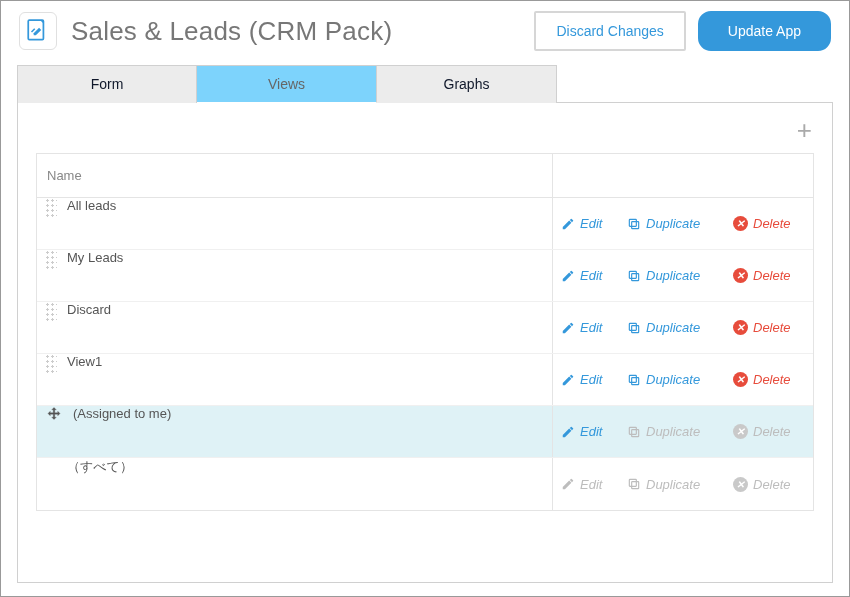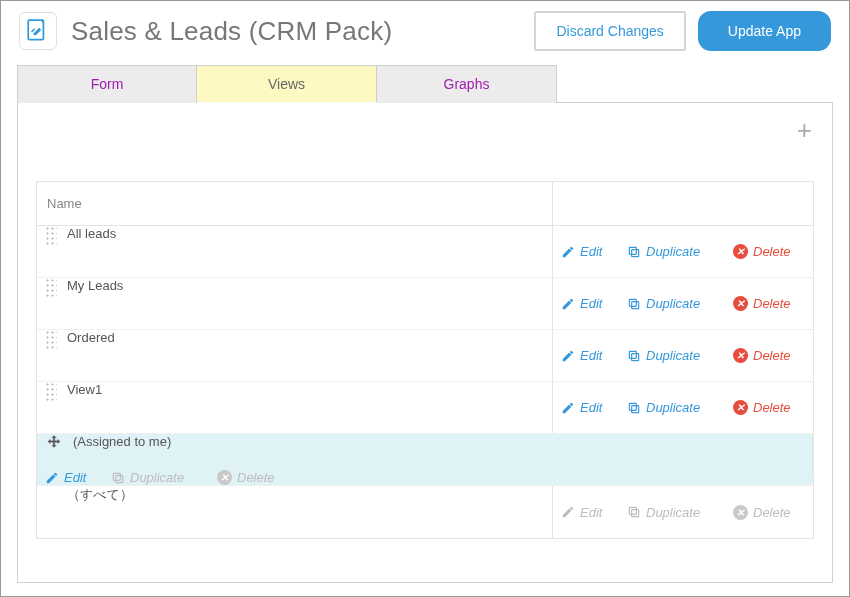--- a/index.html
+++ b/index.html
@@ -53,28 +53,28 @@
     border-bottom: 1px solid #d0d0d0;
     position: relative;
   }
   .tab {
     flex: 0 0 180px;
     text-align: center;
     padding: 10px 0;
     background: #ececec;
     border: 1px solid #d0d0d0;
     border-bottom: none;
-    color: #a21caf;
+    color: #0f172a;
     font-size: 14px;
     cursor: pointer;
     margin-bottom: -1px;
   }
   .tab + .tab { border-left: none; }
   .tab.active {
-    background: #fef9c3;
+    background: #7dd3fc;
     border-bottom: 1px solid #fff;
     color: #666;
   }
 
   .panel {
     margin: 0 16px;
     border: 1px solid #d0d0d0;
     border-top: none;
     min-height: 480px;
     padding: 18px 18px 0 18px;
@@ -85,21 +85,21 @@
     top: 14px;
     right: 20px;
     font-size: 26px;
     color: #aaa;
     cursor: pointer;
     line-height: 1;
   }
 
   .table {
     border: 1px solid #e4e4e4;
-    margin-top: 60px;
+    margin-top: 32px;
     width: 100%;
   }
   .th-row {
     display: flex;
     border-bottom: 1px solid #e4e4e4;
   }
   .th-name {
     flex: 1;
     padding: 14px 10px;
     font-size: 13px;
@@ -110,21 +110,21 @@
     width: 260px;
   }
 
   .row {
     display: flex;
     align-items: stretch;
     border-bottom: 1px solid #f0f0f0;
     min-height: 52px;
   }
   .row:last-child { border-bottom: none; }
-  .row.selected { background: #dff2f6; flex-direction: column; }
+  .row.selected { background: #dff2f6; }
   .cell-name {
     flex: 1;
     display: flex;
     align-items: flex-start;
     gap: 10px;
     padding: 0 8px;
     font-size: 13px;
     color: #555;
     border-right: 1px solid #e4e4e4;
   }
@@ -255,21 +255,21 @@
             </span>
             <span class="action delete del-col">
               <span class="circle-x">✕</span>
               <span>Delete</span>
             </span>
           </div>
         </div>
         <div class="row">
           <div class="cell-name">
             <span class="drag-handle"></span>
-            <span>Ordered</span>
+            <span>Discard</span>
           </div>
           <div class="cell-actions">
             <span class="action edit-col">
               <svg viewBox="0 0 24 24">
                 <path d="M3 17.25V21h3.75L17.81 9.94l-3.75-3.75L3 17.25zM20.71 7.04a1 1 0 0 0 0-1.41l-2.34-2.34a1 1 0 0 0-1.41 0l-1.83 1.83 3.75 3.75 1.83-1.83z" fill="#3498db"></path>
               </svg>
               <span>Edit</span>
             </span>
             <span class="action dup-col">
               <svg viewBox="0 0 24 24">

